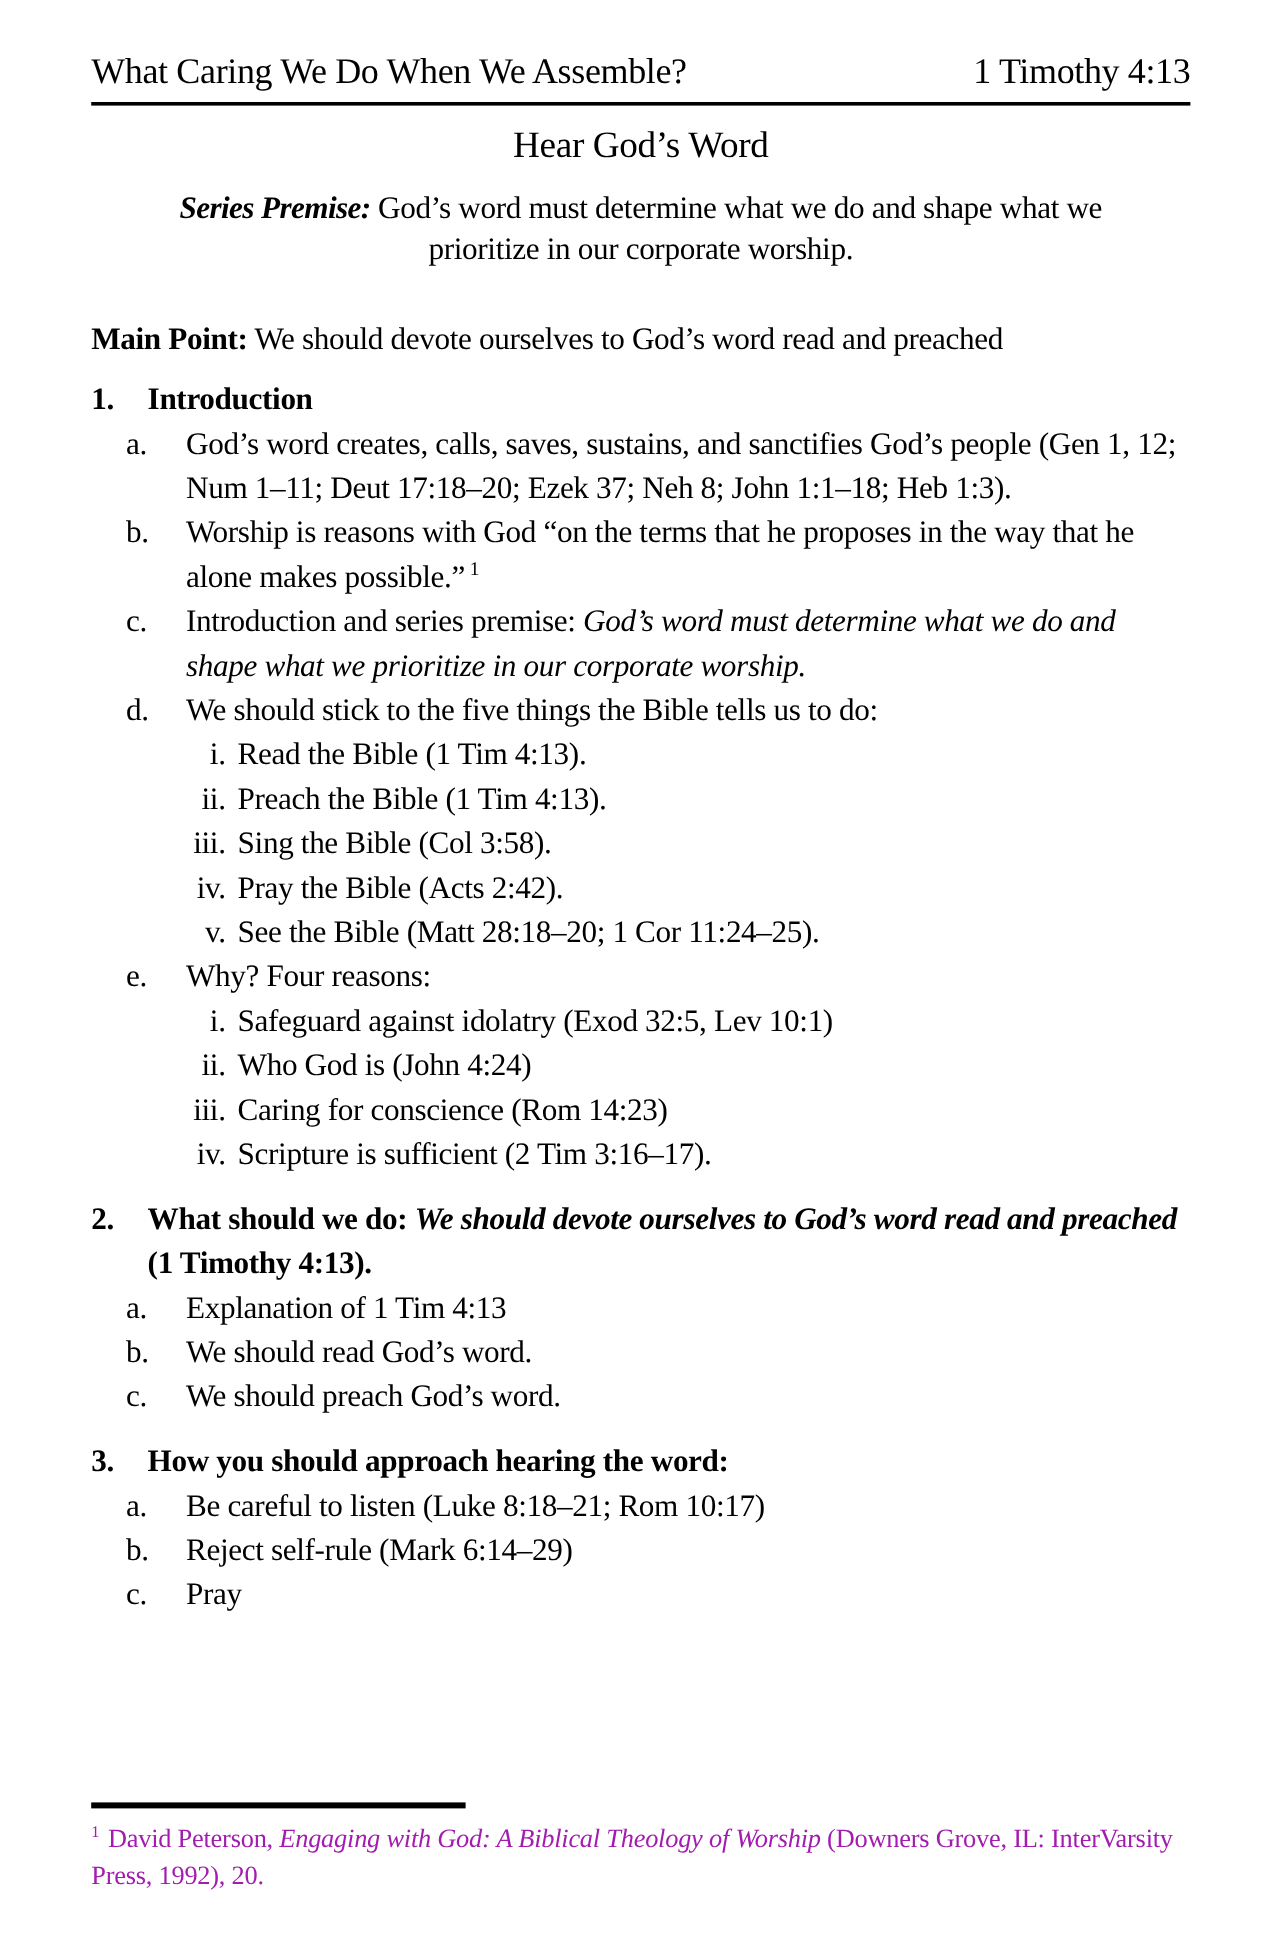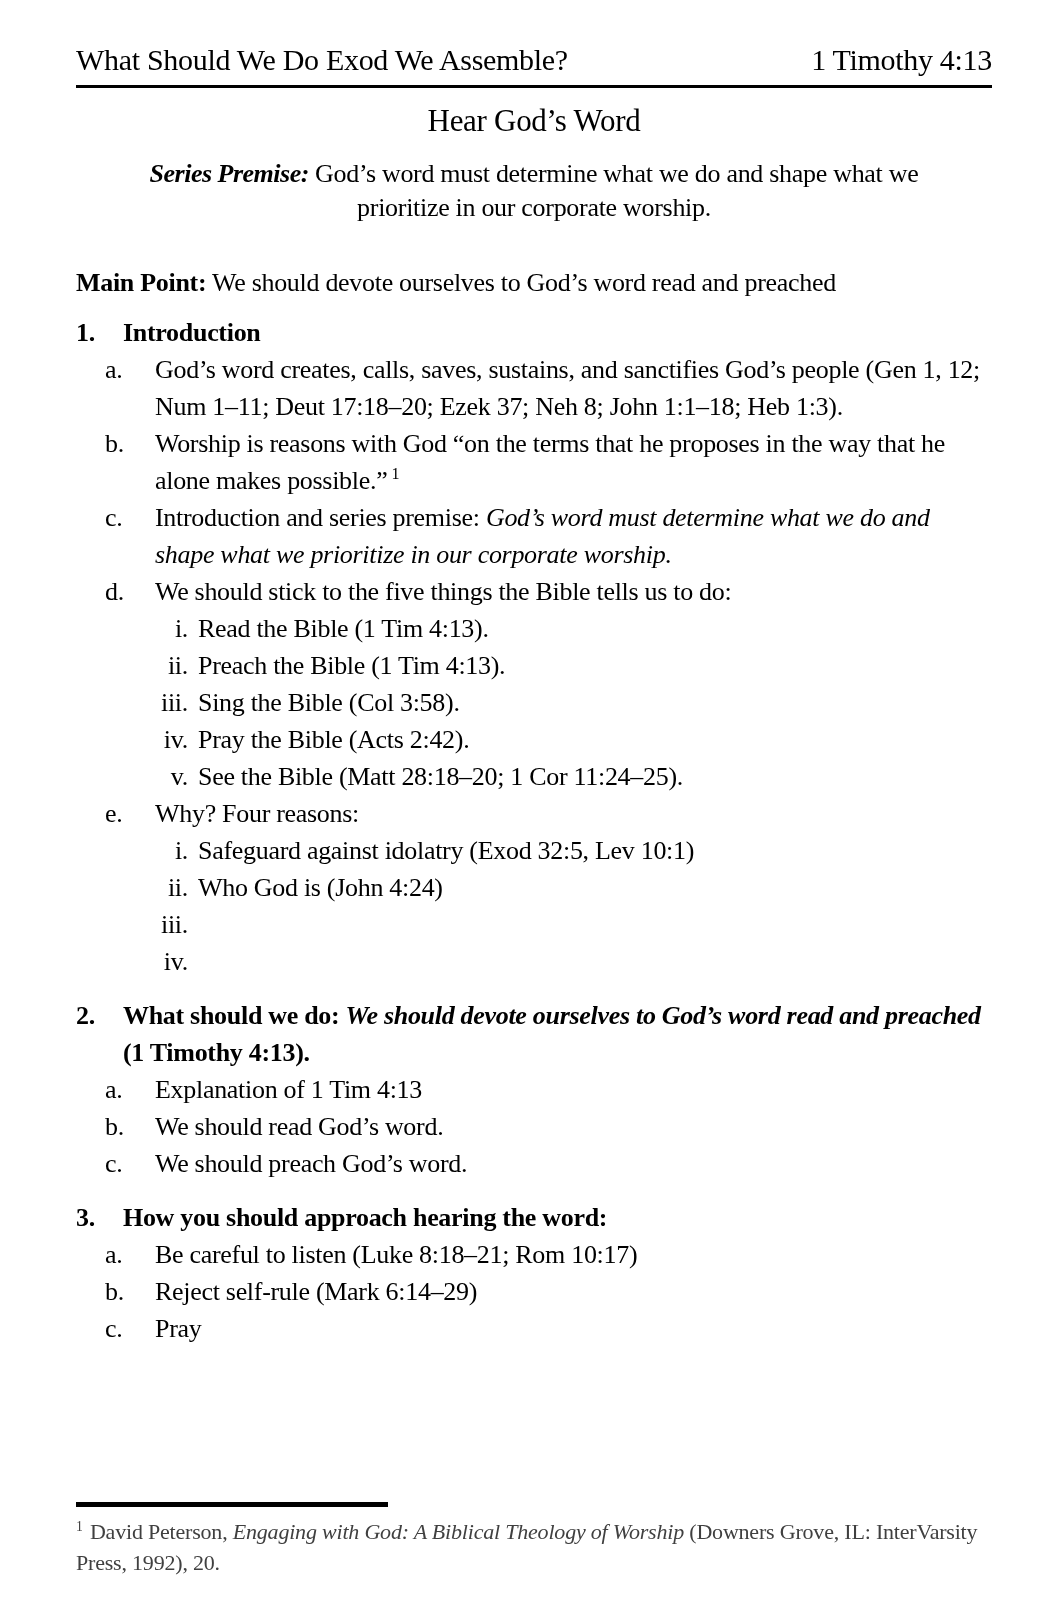--- a/index.html
+++ b/index.html
@@ -38,31 +38,31 @@
   .item { display:flex; font-size:26px; line-height:37px; padding-left:29px; }
   .item .lbl { flex:0 0 50px; }
   .item .txt { flex:1; }
   .sub { display:flex; font-size:26px; line-height:37px; padding-left:54px; }
   .sub .lbl { flex:0 0 58px; text-align:right; margin-right:10px; }
   .sub .txt { flex:1; }
   sup.fnref { font-size:62%; vertical-align:super; line-height:0; margin-left:4px; }
   
   .footnote { position:absolute; left:76px; right:70px; bottom:44px; }
   .fn-rule { width:312px; height:5px; background:#000; margin-bottom:9px; }
-  .fn-text { color:#404040; font-size:22px; line-height:31px; letter-spacing:-0.2px; }
+  .fn-text { color:#a21caf; font-size:22px; line-height:31px; letter-spacing:-0.2px; }
   .fn-text sup { font-size:62%; vertical-align:super; line-height:0; margin-right:2px; }
   .fn-text i { font-style:italic; }
 </style>
 </head>
 <body>
 
 <div class="page">
 
   <div class="doc-header">
-    <span class="hdr-title">What Should We Do Exod We Assemble?</span>
+    <span class="hdr-title">What Caring We Do When We Assemble?</span>
     <span class="ref">1 Timothy 4:13</span>
   </div>
 
   <div class="doc-title">Hear God’s Word</div>
 
   <div class="premise">
     <b>Series Premise:</b><span> God’s word must determine what we do and shape what we prioritize in our corporate worship.</span>
   </div>
 
   <div class="main-point">
@@ -129,23 +129,25 @@
   <div class="sub">
     <span class="lbl">i.</span>
     <div class="txt">Safeguard against idolatry (Exod 32:5, Lev 10:1)</div>
   </div>
   <div class="sub">
     <span class="lbl">ii.</span>
     <div class="txt">Who God is (John 4:24)</div>
   </div>
   <div class="sub">
     <span class="lbl">iii.</span>
+    <div class="txt">Caring for conscience (Rom 14:23)</div>
   </div>
   <div class="sub">
     <span class="lbl">iv.</span>
+    <div class="txt">Scripture is sufficient (2 Tim 3:16–17).</div>
   </div>
 
   <div class="sec gap">
     <span class="lbl">2.</span>
     <div class="txt">
       <span>What should we do: </span><i>We should devote ourselves to God’s word read and preached</i><span> (1 Timothy 4:13).</span>
     </div>
   </div>
 
   <div class="item">

